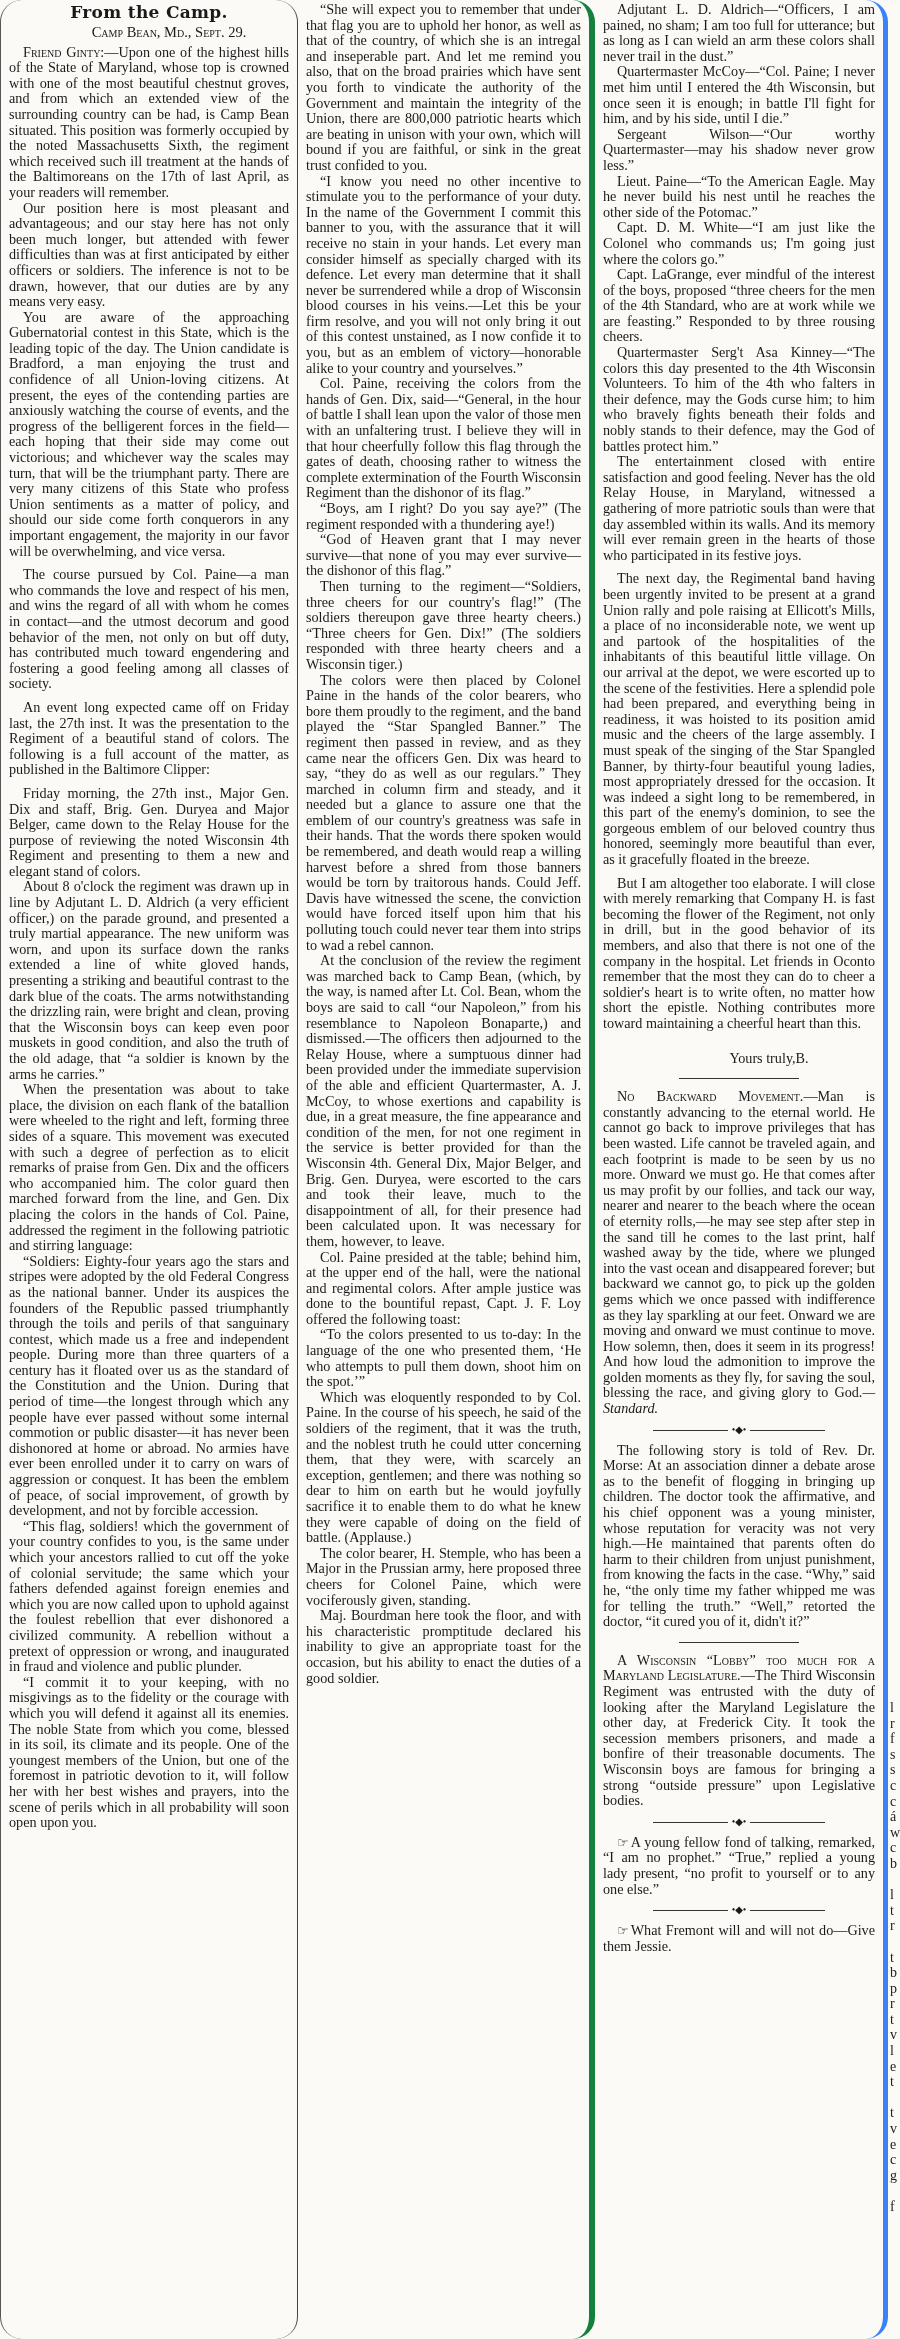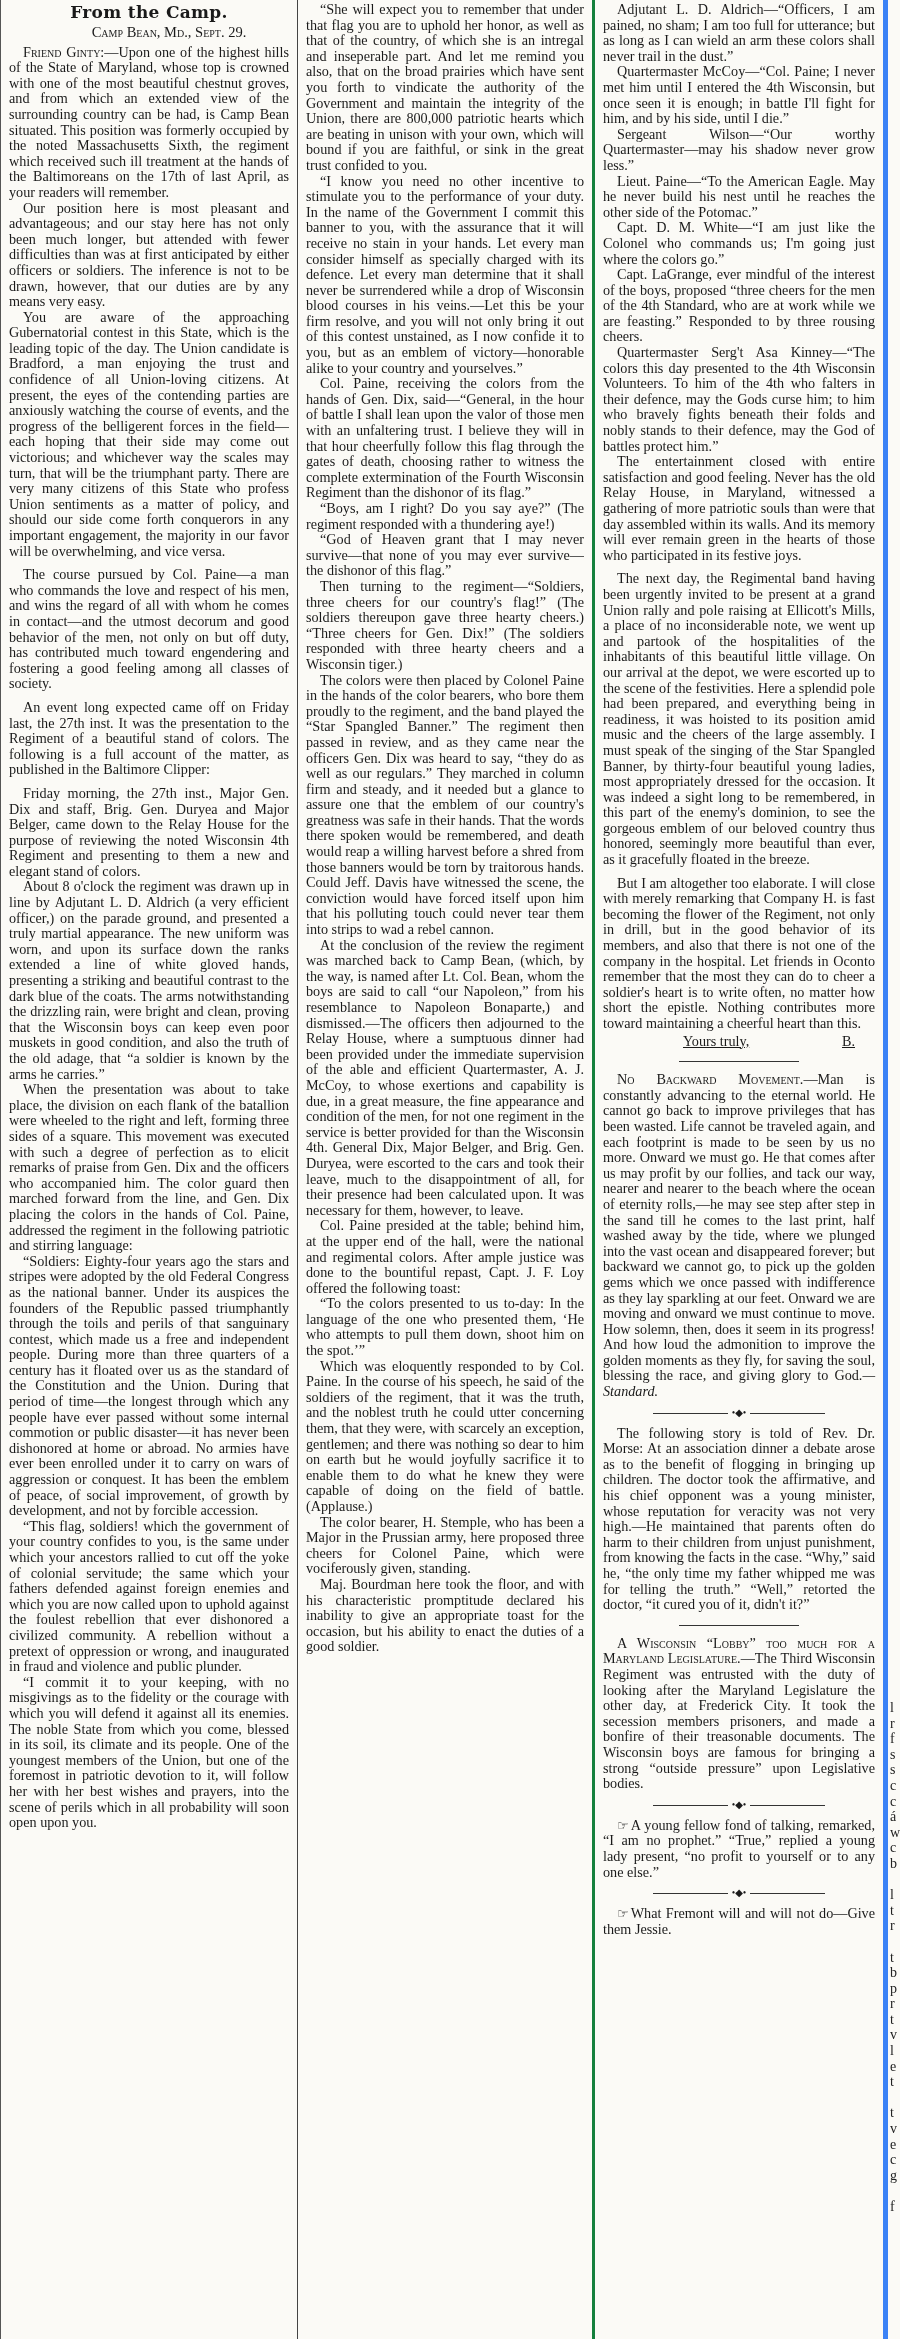--- a/index.html
+++ b/index.html
@@ -20,23 +20,24 @@
   }
   .col {
     box-sizing: border-box;
     height: 2339px;
     padding: 2px 8px 0 8px;
     font-size: 14.2px;
     line-height: 15.6px;
     text-align: justify;
     hyphens: manual;
     overflow: hidden;
+    border-radius: 22px;
   }
   .col-1 { width: 298px; border-left: 1px solid #555; border-right: 1px solid #444; }
-  .col-2 { width: 297px; border-right: 3px solid #15803d; }
+  .col-2 { width: 297px; border-right: 6px solid #15803d; }
   .col-3 { width: 293px; border-right: 5px solid #3b82f6; }
   .col-edge { width: 12px; }
   p { margin: 0; text-indent: 14px; }
   p.gap { margin-top: 8px; }
   .headline {
     text-align: center;
     font-family: "DejaVu Serif", serif;
     font-weight: bold;
     font-size: 17px;
     line-height: 20px;
@@ -48,25 +49,24 @@
     font-size: 14.5px;
     margin-left: 40px;
     margin-bottom: 4px;
     font-variant: small-caps;
     font-family: Liberation Serif, serif;
   }
   .sc { font-variant: small-caps; }
   .it { font-style: italic; }
   .signoff {
     display: flex;
-    justify-content: space-between;
+    justify-content: center;
     padding-left: 80px;
     padding-right: 20px;
-    margin-top: 2px;
-    text-decoration: underline;
+    margin-top: 19px;
   }
   .rule {
     width: 120px;
     height: 1px;
     background: #333;
     margin: 12px auto 10px auto;
   }
   .ornament {
     text-align: center;
     margin: 8px 0 8px 0;

